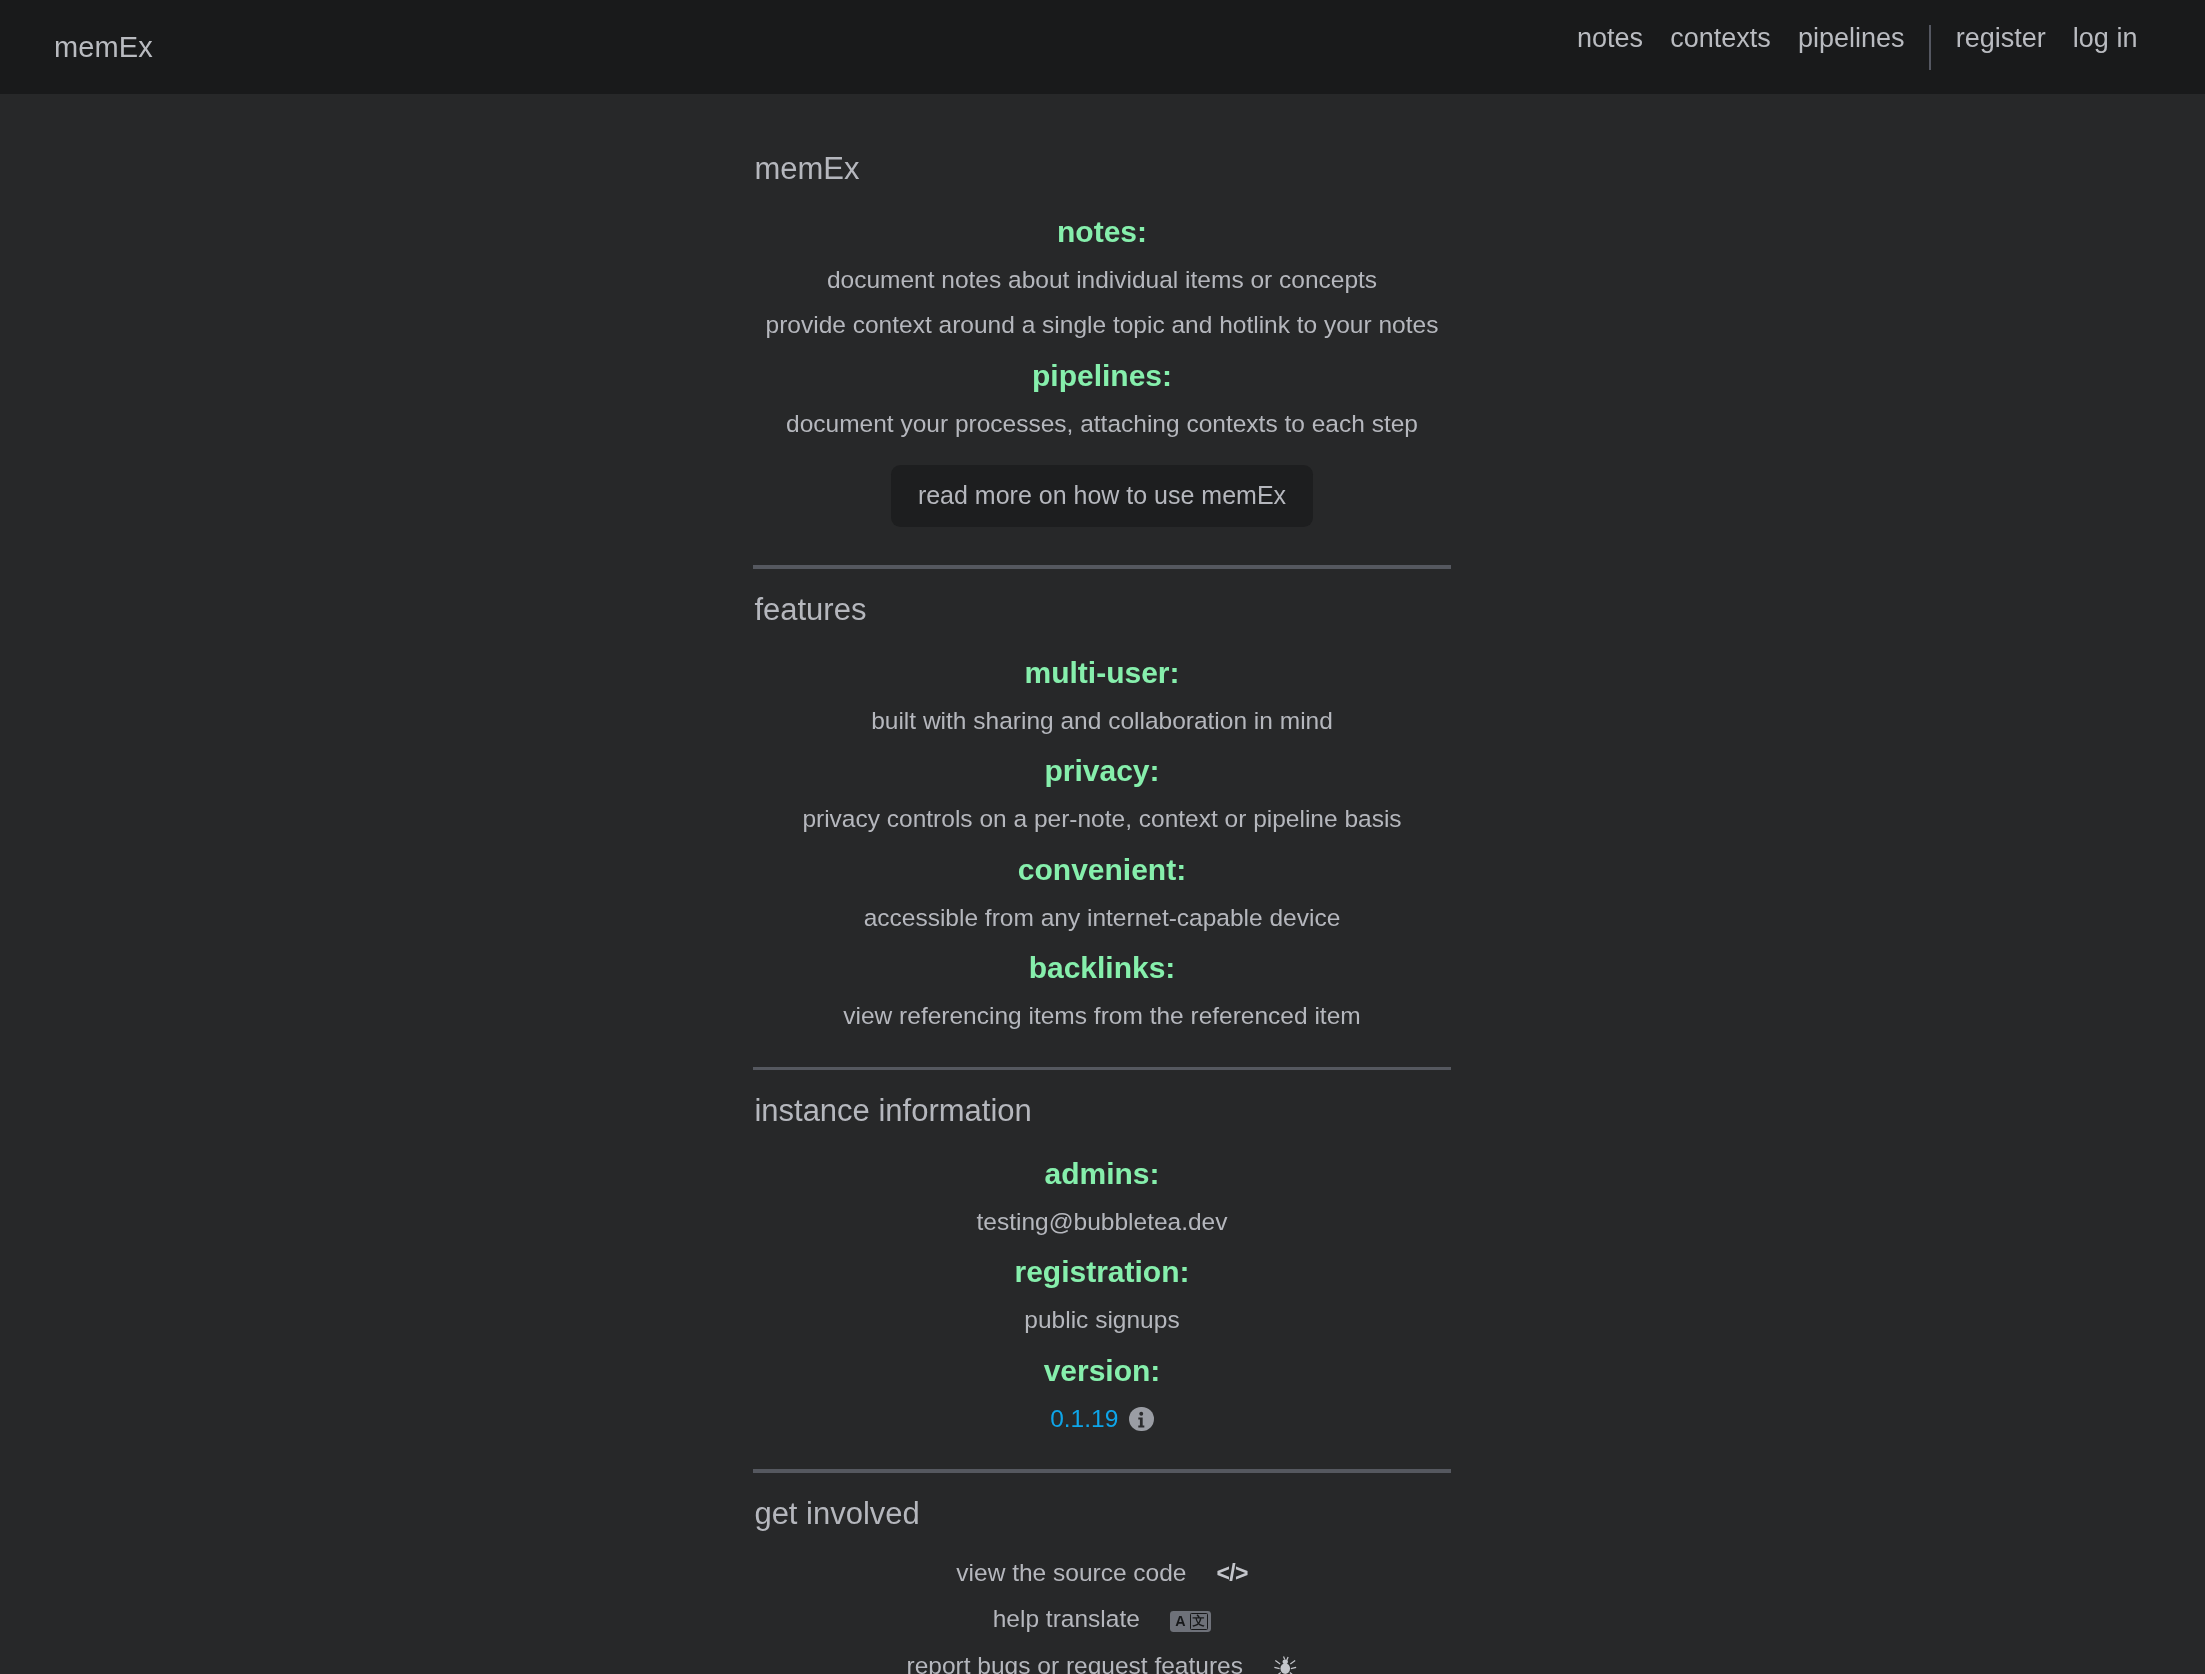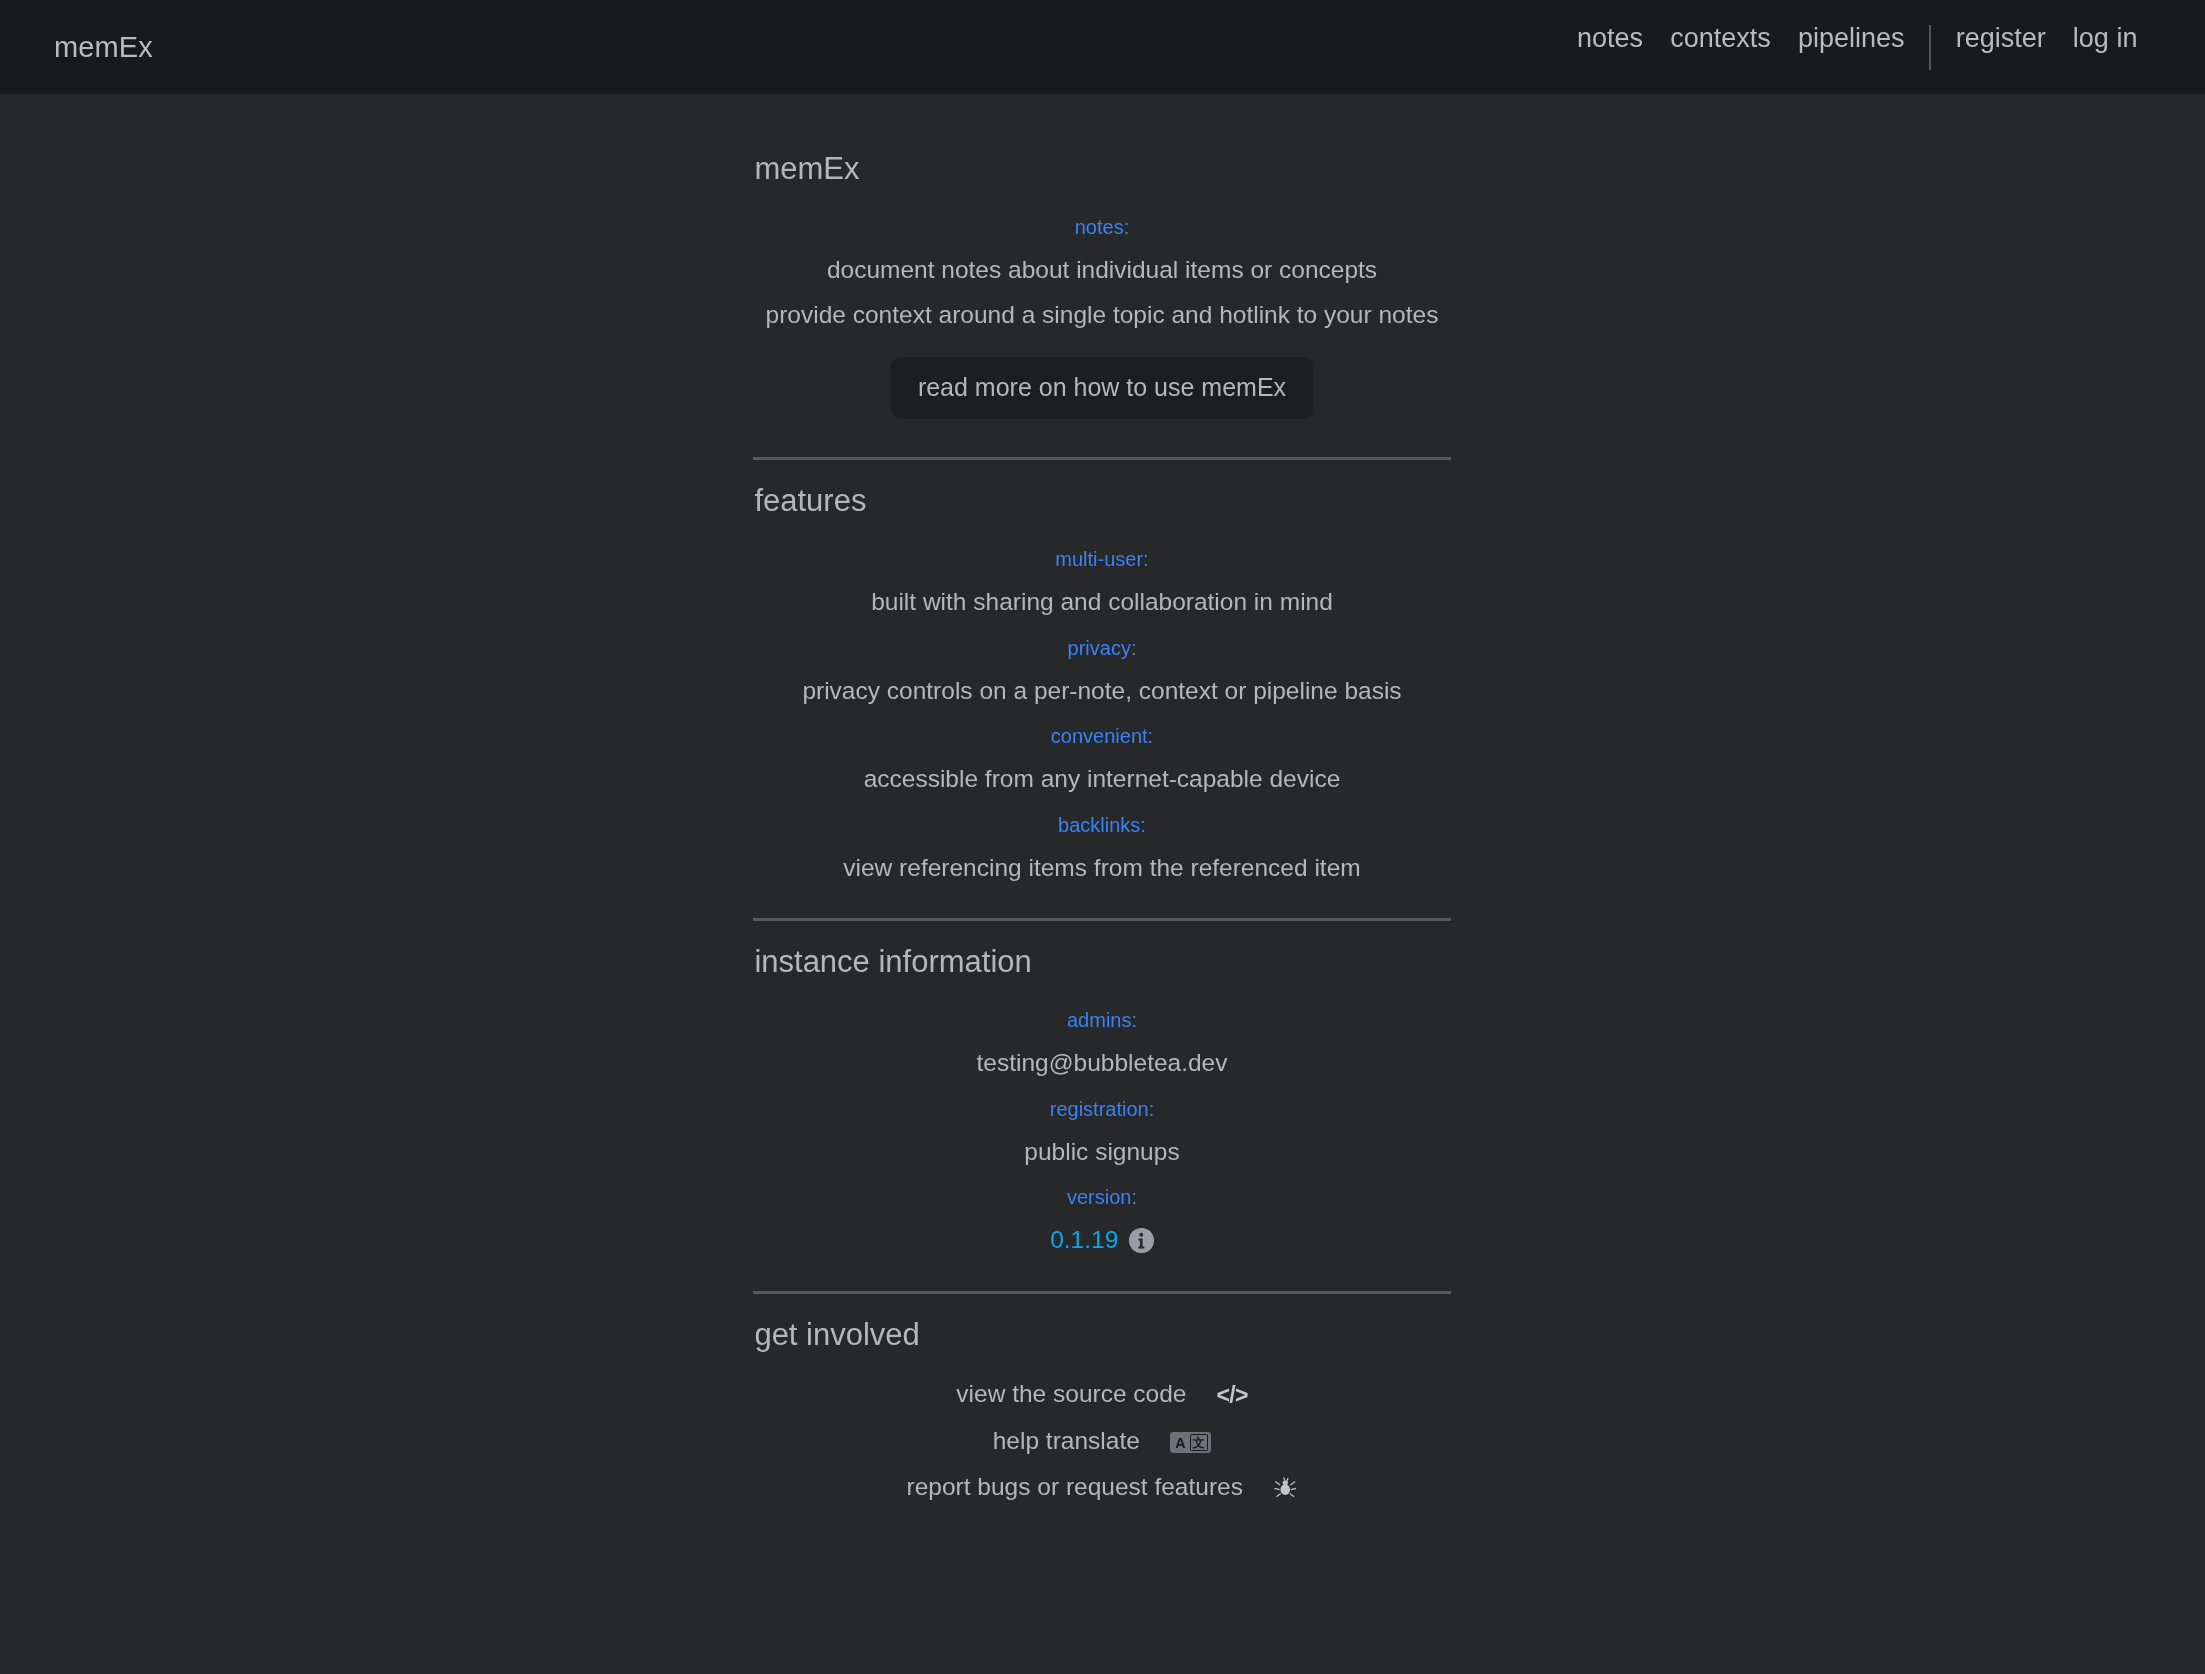--- a/index.html
+++ b/index.html
@@ -73,23 +73,23 @@
     padding: 22px 0 6.8px 1.4px;
     line-height: 1.2;
   }
 
   .entry {
     text-align: center;
     width: 100%;
   }
 
   .entry-term {
-    font-size: 20px;
-    font-weight: 400;
-    color: #3b82f6;
+    font-size: 30px;
+    font-weight: 700;
+    color: #86efac;
     line-height: 1;
     padding-top: 23px;
     padding-bottom: 0;
   }
 
   .entry-desc {
     font-size: 24.5px;
     font-weight: 400;
     color: #b5b7bd;
     line-height: 1;
@@ -227,20 +227,24 @@
   <div class="column">
 
     <div class="section-title">memEx</div>
 
     <div class="entry">
       <div class="entry-term">notes:</div>
       <div class="entry-desc">document notes about individual items or concepts</div>
     </div>
     <div class="entry">
       <div class="entry-desc">provide context around a single topic and hotlink to your notes</div>
+    </div>
+    <div class="entry">
+      <div class="entry-term">pipelines:</div>
+      <div class="entry-desc">document your processes, attaching contexts to each step</div>
     </div>
 
     <div class="btn-row">
       <button class="btn-readmore">read more on how to use memEx</button>
     </div>
 
     <hr class="divider">
 
     <div class="section-title">features</div>
 

